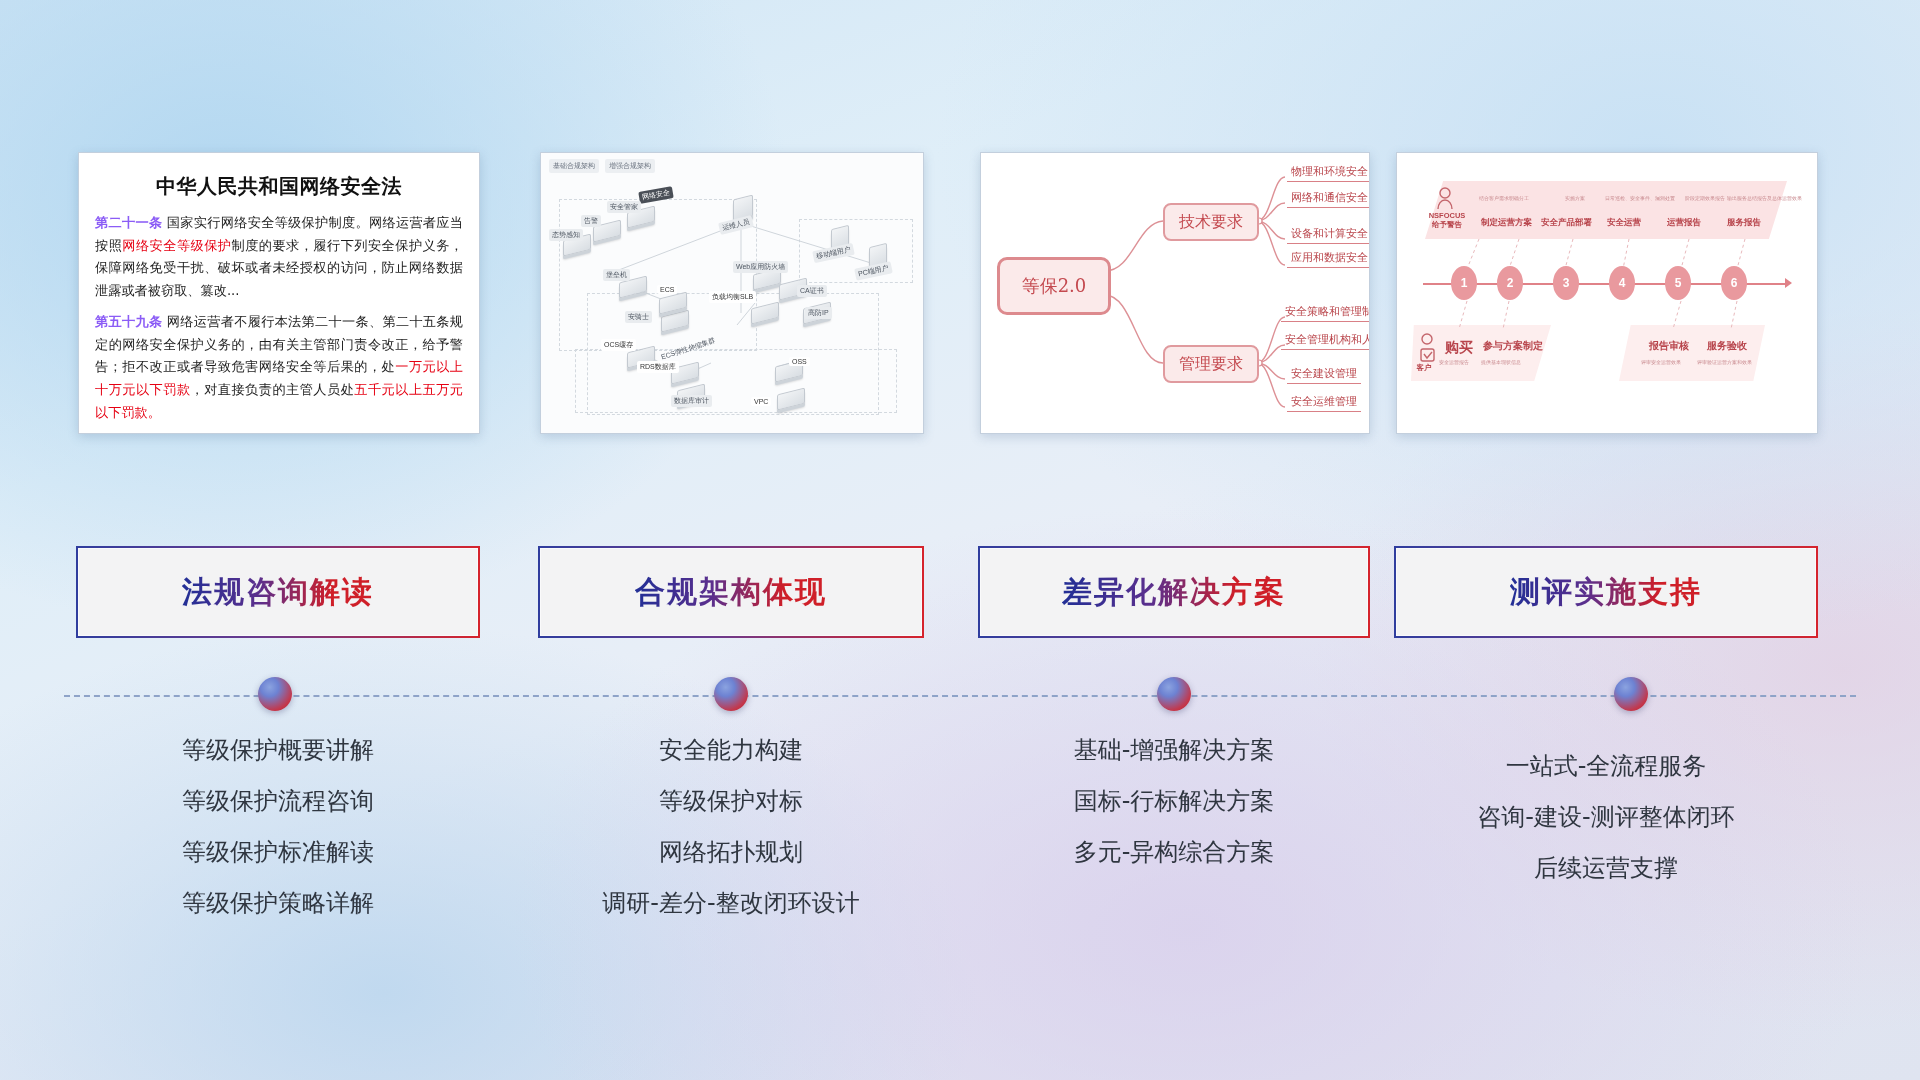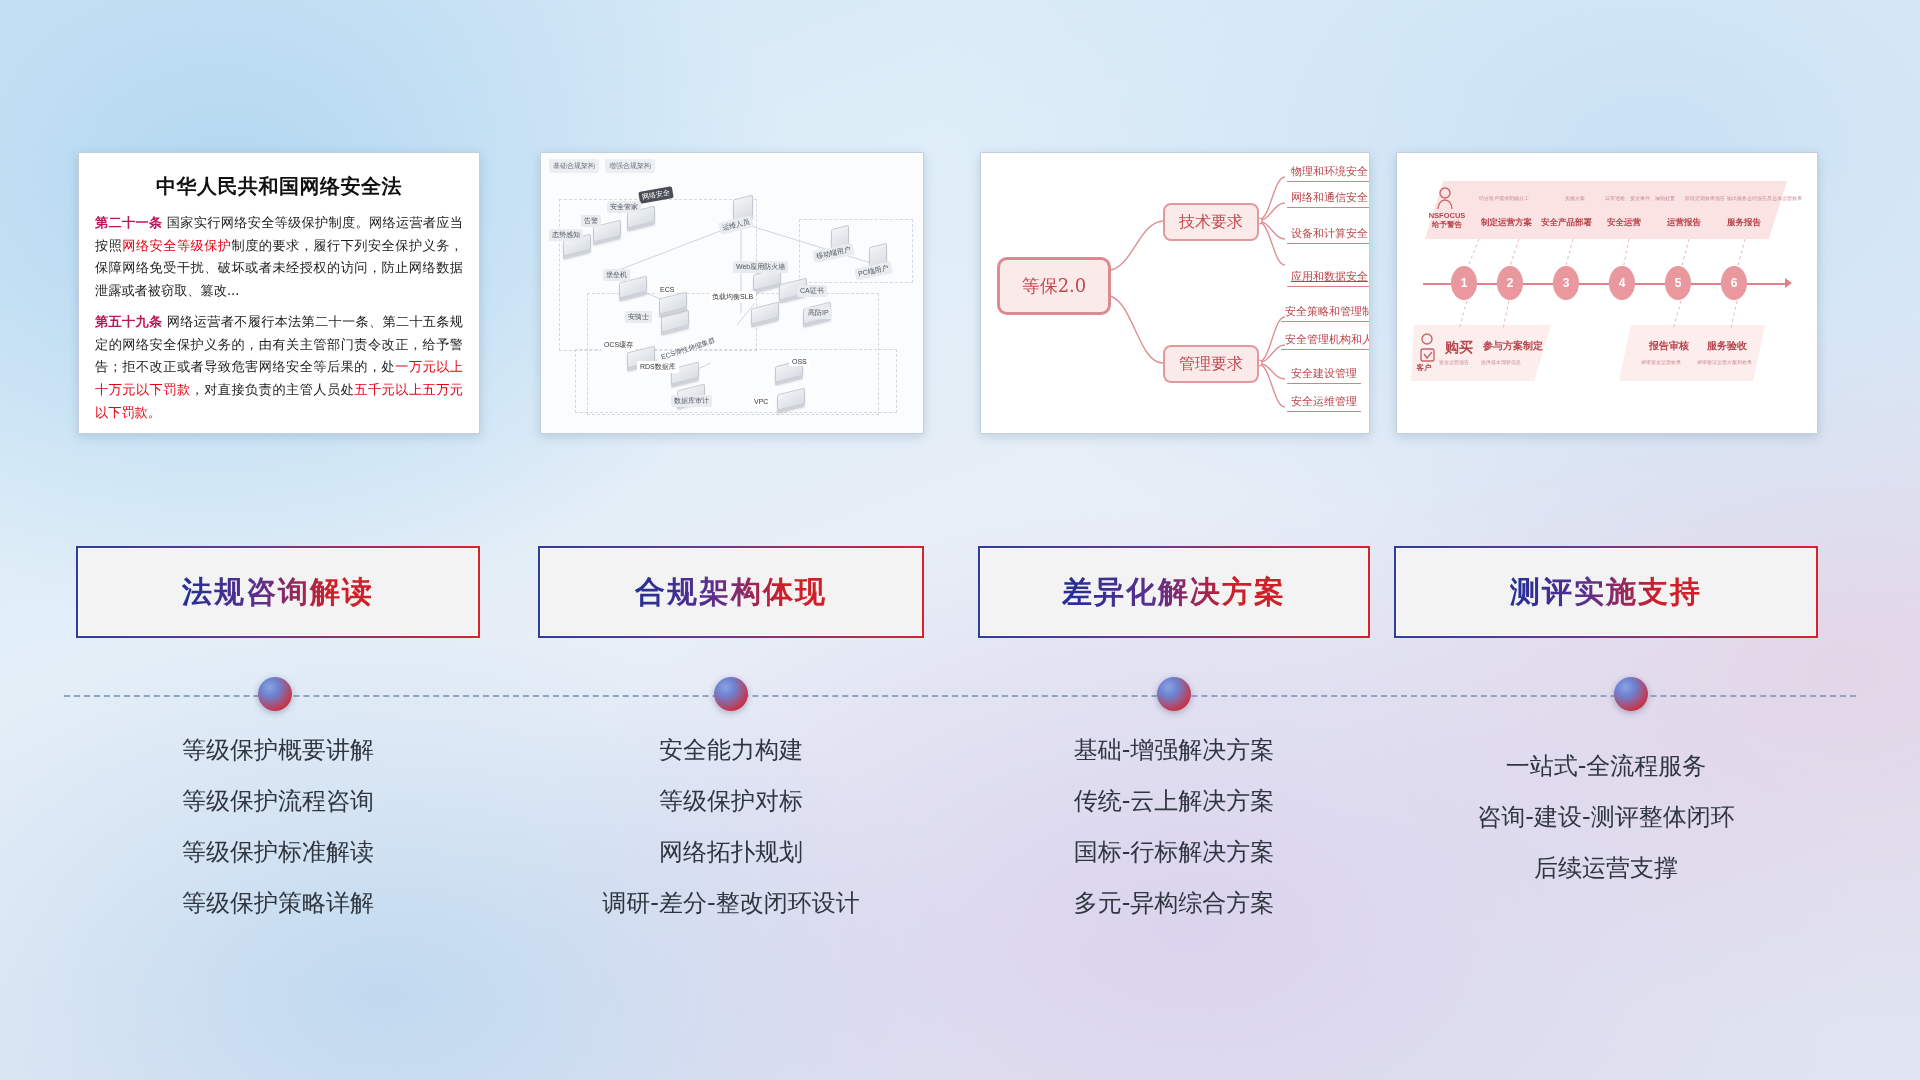--- a/index.html
+++ b/index.html
@@ -33,21 +33,21 @@
   .law{padding:14px 16px 8px 16px;box-sizing:border-box;height:100%;}
   .law h1{
     font-family:"DejaVu Sans",sans-serif;
     font-size:20px;font-weight:bold;color:#111;text-align:center;
     margin:6px 0 12px 0;letter-spacing:.5px;
   }
   .law p{
     font-family:"DejaVu Sans",sans-serif;
     font-size:13.2px;line-height:1.72;color:#1d1d1d;margin:0 0 8px 0;text-align:justify;
   }
-  .law b{font-weight:bold;color:#be185d;}
+  .law b{font-weight:bold;color:#8b5cf6;}
   .law .rd{color:#e60012;}
 
   
   .arch{position:relative;width:100%;height:100%;background:#fbfcfd;}
   .arch .tagrow{position:absolute;left:8px;top:6px;display:flex;gap:6px;}
   .arch .tag{font-size:7px;color:#6b7480;background:#eceff2;padding:2px 4px;border-radius:2px;}
   .arch .zonebox{position:absolute;border:1px dashed #d3d9df;}
   .arch .node{position:absolute;transform:skewY(-14deg);}
   .arch .cube{
     width:26px;height:14px;background:linear-gradient(160deg,#f2f4f6,#d9dee3);
@@ -299,21 +299,21 @@
       </svg>
 
       <div class="root">等保2.0</div>
 
       <div class="lvl2 tech">技术要求</div>
       <div class="lvl2 mgmt">管理要求</div>
 
       <div class="leaf" style="left:306px;top:11px;">物理和环境安全</div>
       <div class="leaf" style="left:306px;top:37px;">网络和通信安全</div>
       <div class="leaf" style="left:306px;top:73px;">设备和计算安全</div>
-      <div class="leaf" style="left:306px;top:116px;text-decoration:underline;">应用和数据安全</div>
+      <div class="leaf" style="left:306px;top:97px;">应用和数据安全</div>
 
       <div class="leaf" style="left:300px;top:151px;">安全策略和管理制度</div>
       <div class="leaf" style="left:300px;top:179px;">安全管理机构和人员</div>
       <div class="leaf" style="left:306px;top:213px;">安全建设管理</div>
       <div class="leaf" style="left:306px;top:241px;">安全运维管理</div>
     </div>
   </div>
 
   <div class="card c4">
     <div class="nsf">
@@ -411,21 +411,20 @@
       <div class="it">等级保护策略详解</div>
     </div>
     <div class="col k2">
       <div class="it">安全能力构建</div>
       <div class="it">等级保护对标</div>
       <div class="it">网络拓扑规划</div>
       <div class="it">调研-差分-整改闭环设计</div>
     </div>
     <div class="col k3">
       <div class="it">基础-增强解决方案</div>
-      <div class="it">传统-云上解决方案</div>
       <div class="it">国标-行标解决方案</div>
       <div class="it">多元-异构综合方案</div>
     </div>
     <div class="col k4">
       <div class="it">一站式-全流程服务</div>
       <div class="it">咨询-建设-测评整体闭环</div>
       <div class="it">后续运营支撑</div>
     </div>
   </div>
 

